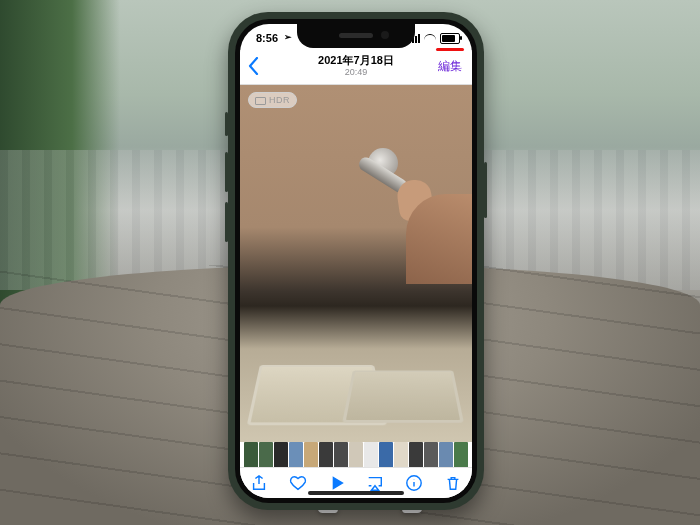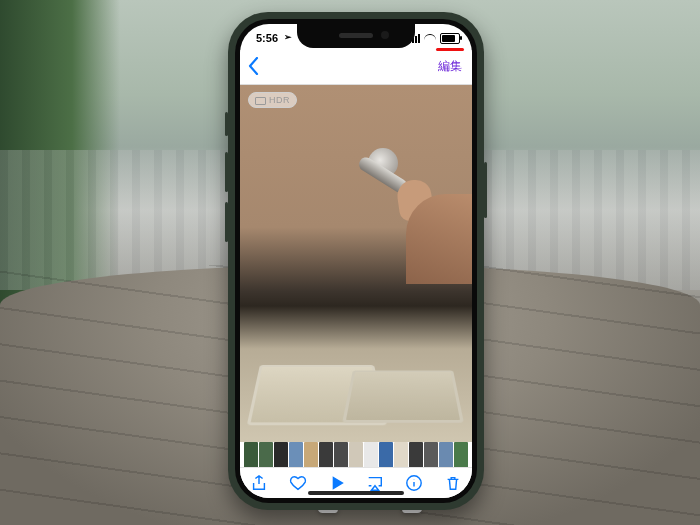--- a/index.html
+++ b/index.html
@@ -86,21 +86,21 @@
   <div class="phone">
     <div class="side-btn sb-left1"></div>
     <div class="side-btn sb-left2"></div>
     <div class="side-btn sb-left3"></div>
     <div class="side-btn sb-right"></div>
     <div class="phone-inner">
       <div class="screen">
         <div class="notch"></div>
 
         <div class="status">
-          <span class="time">5:56</span>
+          <span class="time">8:56</span>
           <span class="loc">➢</span>
           <span class="right">
             <span class="sig">
                 <i></i>
                 <i></i>
                 <i></i>
                 <i></i>
               </span>
             <span class="wifi"></span>
             <span class="batt">
@@ -108,20 +108,22 @@
               </span>
           </span>
         </div>
 
         <div class="nav">
           <span class="back">
             <svg viewBox="0 0 11 18">
                 <path d="M9 1 L2 9 L9 17" stroke="#0a7aff" stroke-width="2.2" fill="none" stroke-linecap="round" stroke-linejoin="round"></path>
               </svg>
           </span>
+          <div class="title">2021年7月18日</div>
+          <div class="subtitle">20:49</div>
           <span class="edit">編集</span>
         </div>
         <div class="annot"></div>
 
         <div class="photo">
           <span class="hdr">HDR</span>
           <div class="handle-plate"></div>
           <div class="handle-lever"></div>
           <div class="thumb"></div>
           <div class="hand"></div>

